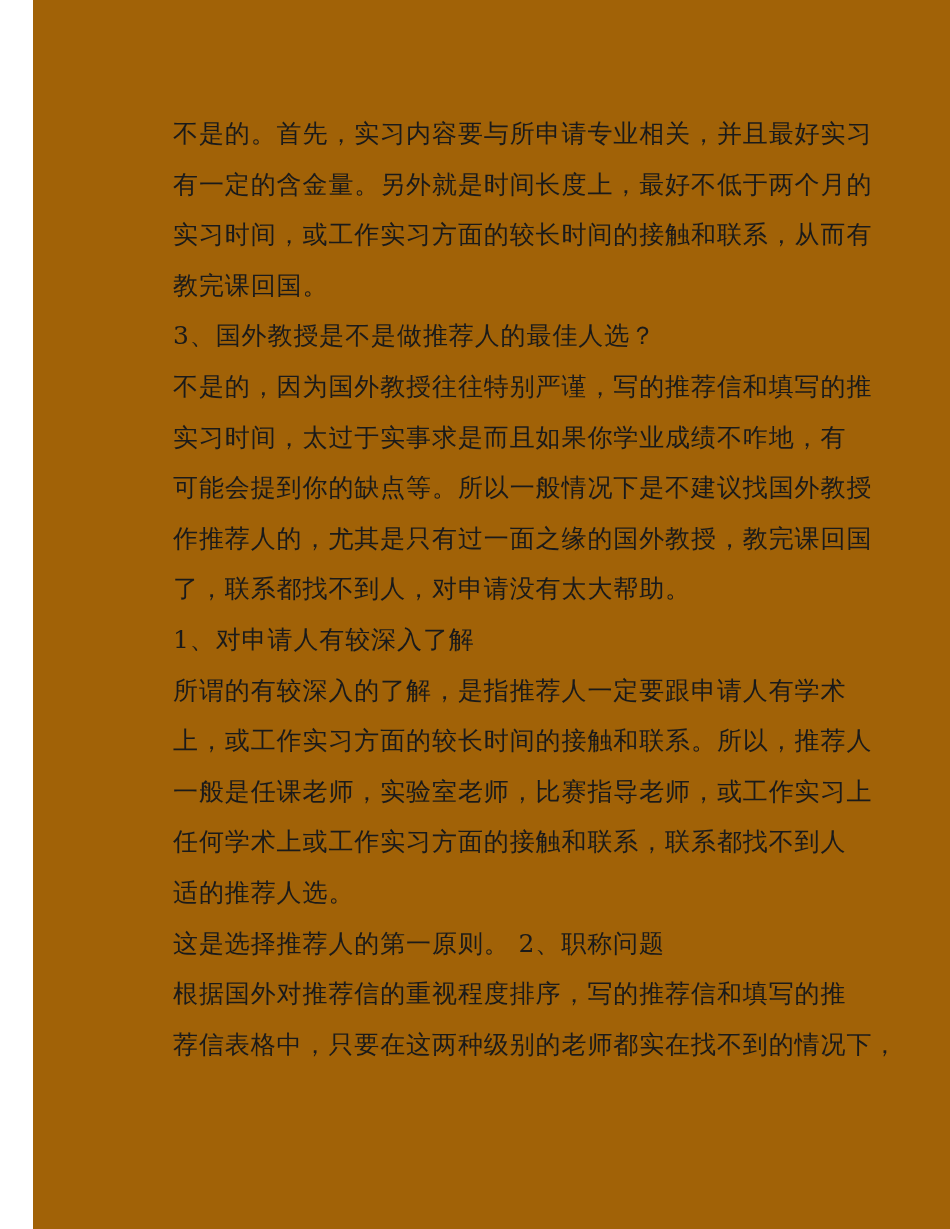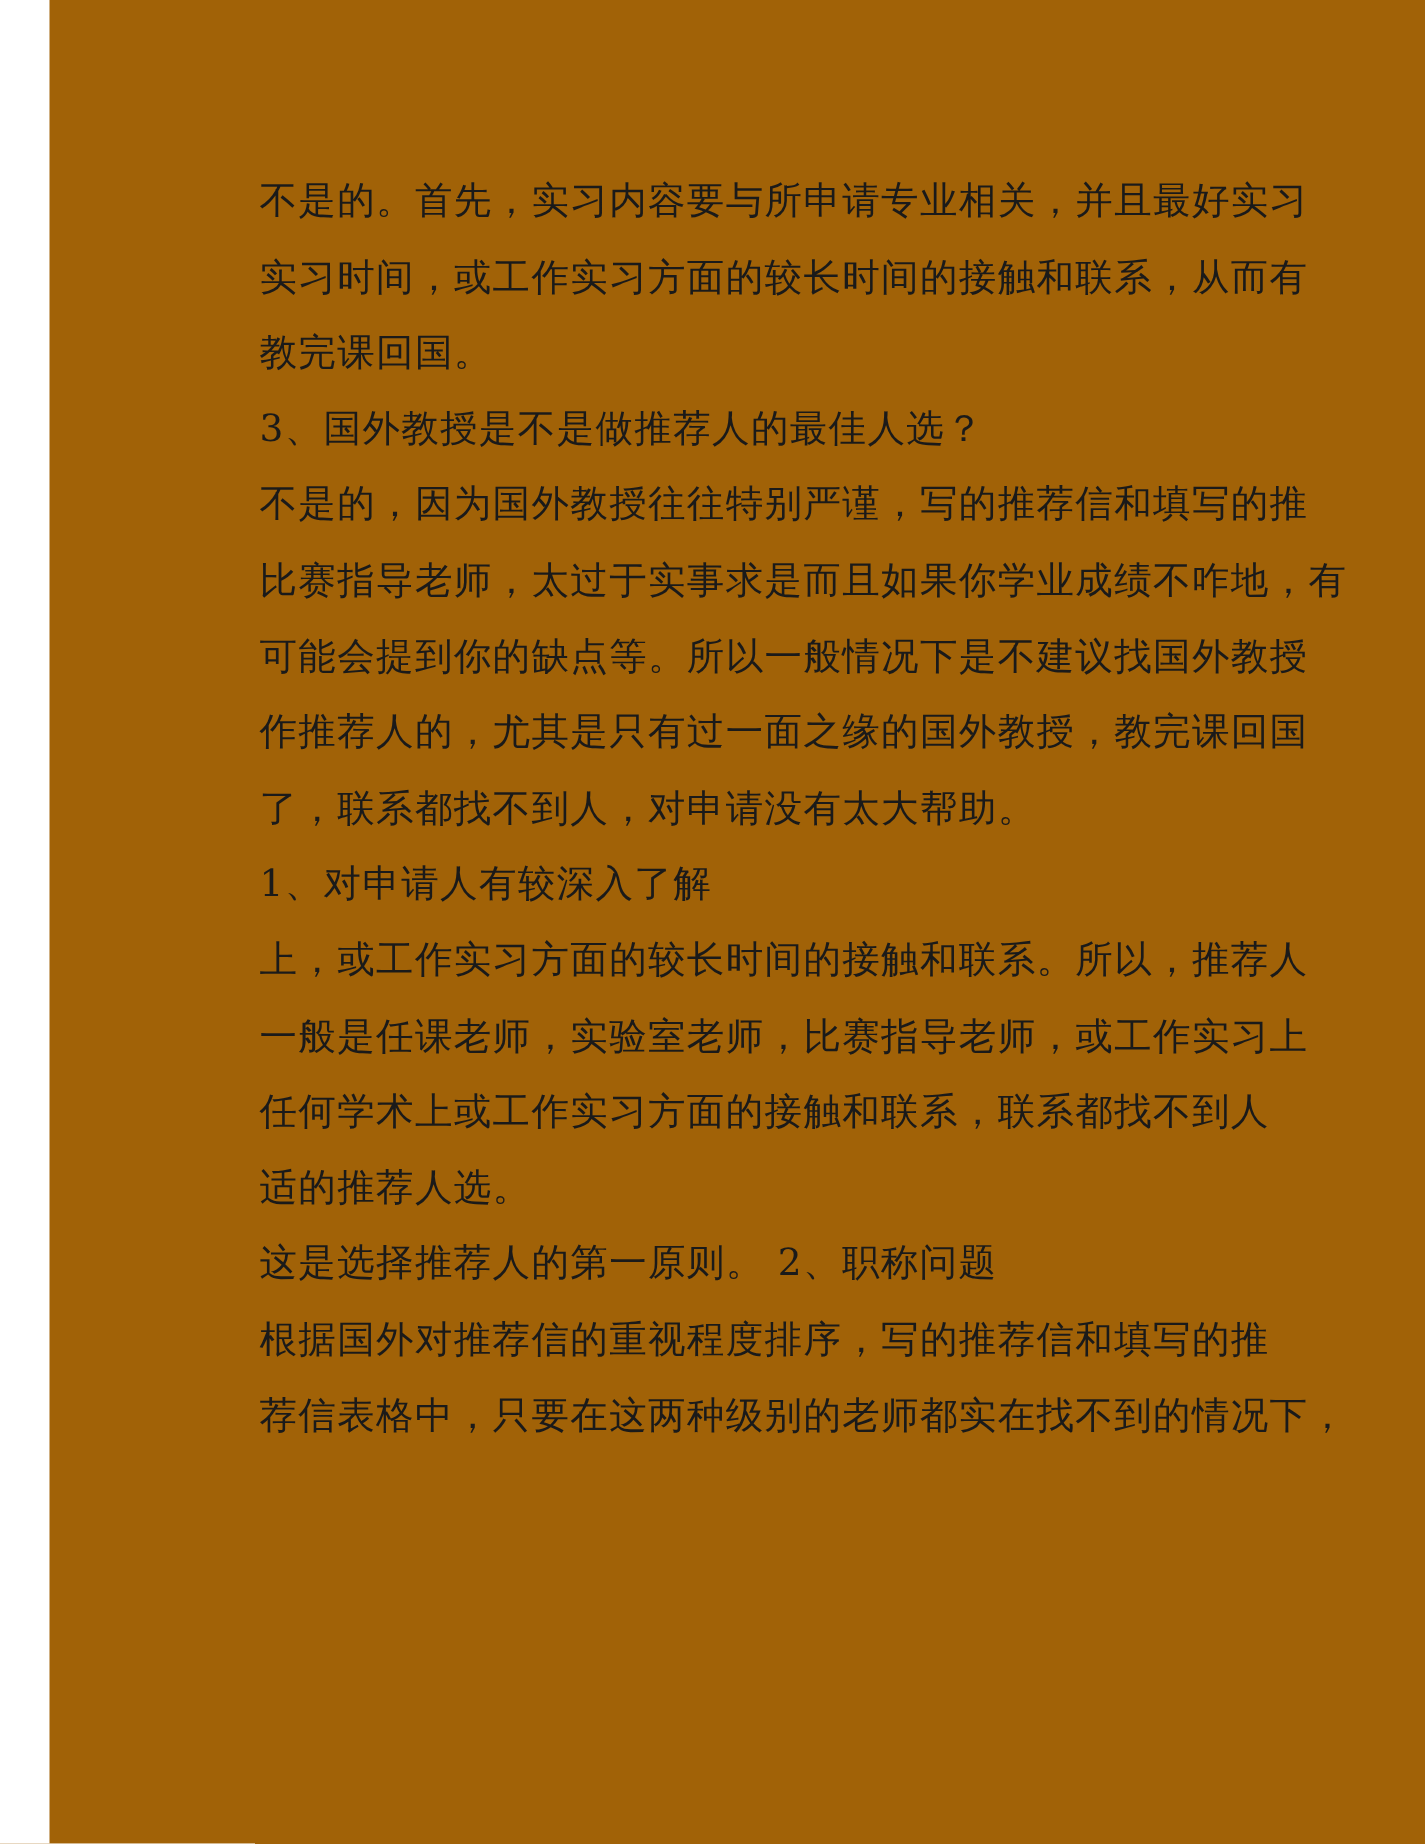--- a/index.html
+++ b/index.html
@@ -37,29 +37,31 @@
       white-space: nowrap;
       letter-spacing: 0.9px;
     }
   </style>
 </head>
 <body>
 
 <div class="page">
   <div class="content">
     <div class="line">不是的。首先，实习内容要与所申请专业相关，并且最好实习</div>
+    <div class="line">有一定的含金量。另外就是时间长度上，最好不低于两个月的</div>
     <div class="line">实习时间，或工作实习方面的较长时间的接触和联系，从而有</div>
     <div class="line">教完课回国。</div>
     <div class="line">3、国外教授是不是做推荐人的最佳人选？</div>
     <div class="line">不是的，因为国外教授往往特别严谨，写的推荐信和填写的推</div>
-    <div class="line">比赛指导老师，太过于实事求是而且如果你学业成绩不咋地，有</div>
+    <div class="line">实习时间，太过于实事求是而且如果你学业成绩不咋地，有</div>
     <div class="line">可能会提到你的缺点等。所以一般情况下是不建议找国外教授</div>
     <div class="line">作推荐人的，尤其是只有过一面之缘的国外教授，教完课回国</div>
     <div class="line">了，联系都找不到人，对申请没有太大帮助。</div>
     <div class="line">1、对申请人有较深入了解</div>
+    <div class="line">所谓的有较深入的了解，是指推荐人一定要跟申请人有学术</div>
     <div class="line">上，或工作实习方面的较长时间的接触和联系。所以，推荐人</div>
     <div class="line">一般是任课老师，实验室老师，比赛指导老师，或工作实习上</div>
     <div class="line">任何学术上或工作实习方面的接触和联系，联系都找不到人</div>
     <div class="line">适的推荐人选。</div>
     <div class="line">这是选择推荐人的第一原则。 2、职称问题</div>
     <div class="line">根据国外对推荐信的重视程度排序，写的推荐信和填写的推</div>
     <div class="line">荐信表格中，只要在这两种级别的老师都实在找不到的情况下，</div>
   </div>
 </div>
 

